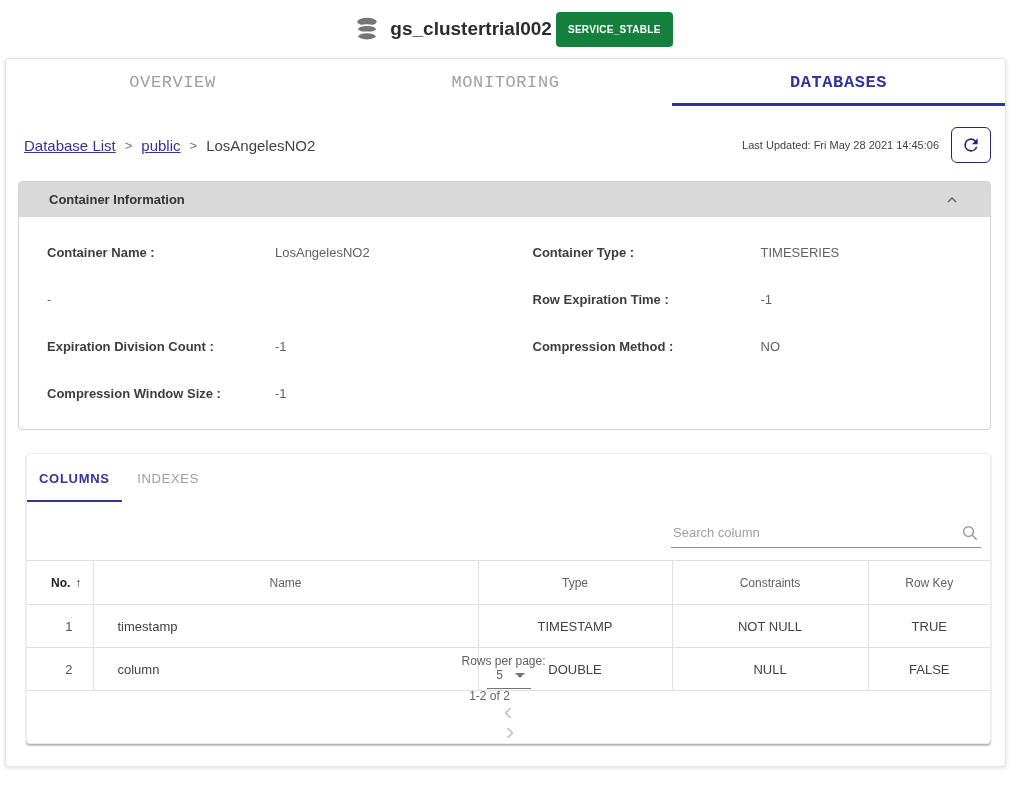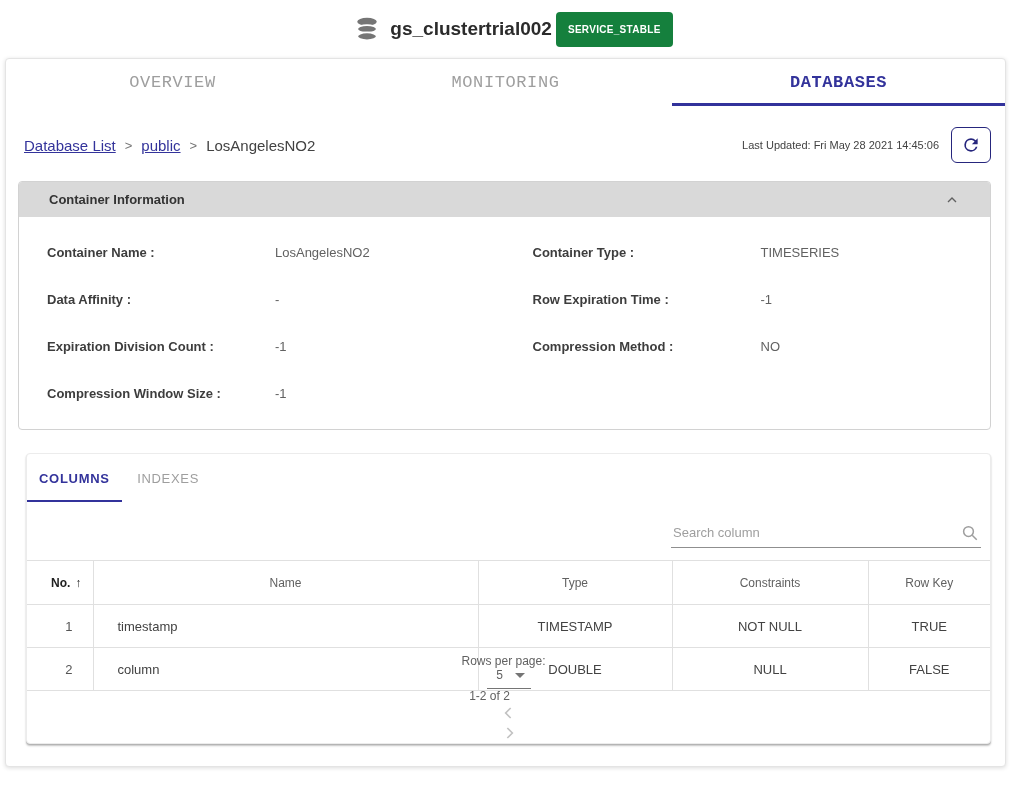--- a/index.html
+++ b/index.html
@@ -142,21 +142,20 @@
     <div class="info-body">
       <div class="field">
         <span class="field-label">Container Name :</span>
         <span class="field-value">LosAngelesNO2</span>
       </div>
       <div class="field">
         <span class="field-label">Container Type :</span>
         <span class="field-value">TIMESERIES</span>
       </div>
       <div class="field">
-        <span class="field-label">Data Affinity :</span>
         <span class="field-value">-</span>
       </div>
       <div class="field">
         <span class="field-label">Row Expiration Time :</span>
         <span class="field-value">-1</span>
       </div>
       <div class="field">
         <span class="field-label">Expiration Division Count :</span>
         <span class="field-value">-1</span>
       </div>

